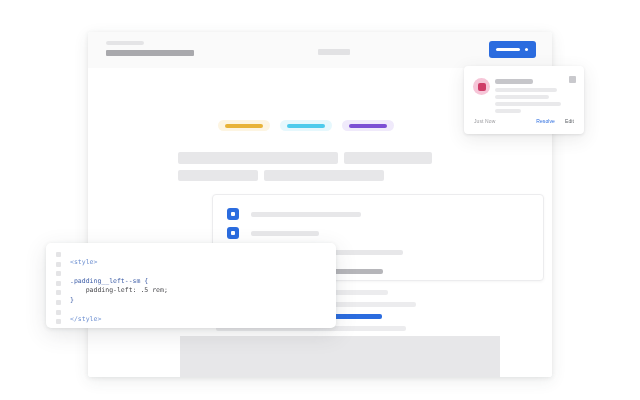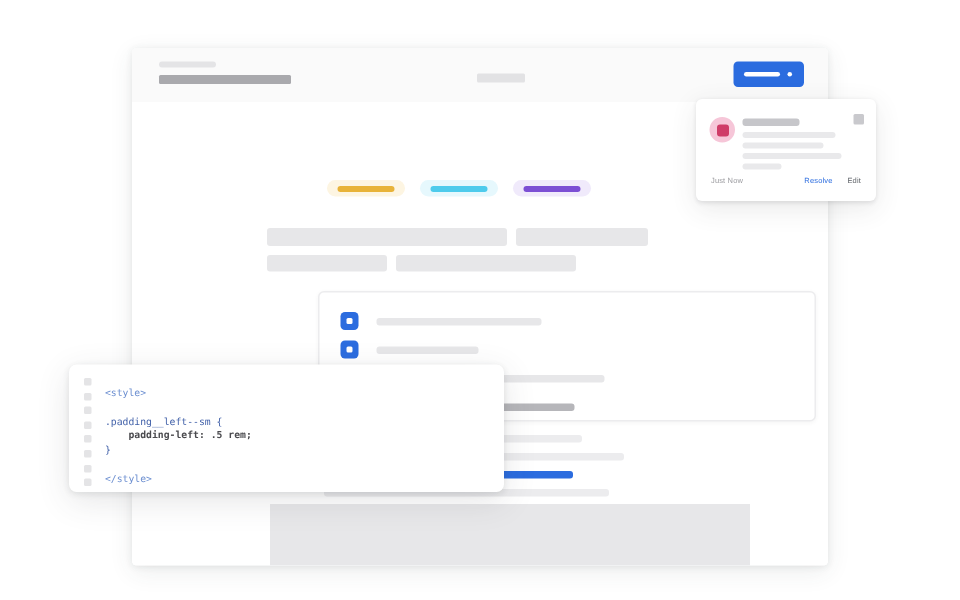--- a/index.html
+++ b/index.html
@@ -323,21 +323,20 @@
     font-size: 6.5px;
     line-height: 9.6px;
     color: #5d7fc4;
     white-space: pre;
   }
   .code-lines .sel {
     color: #3f5fa8;
   }
   .code-lines .prop {
     color: #4a4a4e;
-    font-weight: bold;
   }
   .code-lines .tag {
     color: #6b8ed0;
   }
 </style>
 </head>
 <body>
 
 <div id="stage">
 

